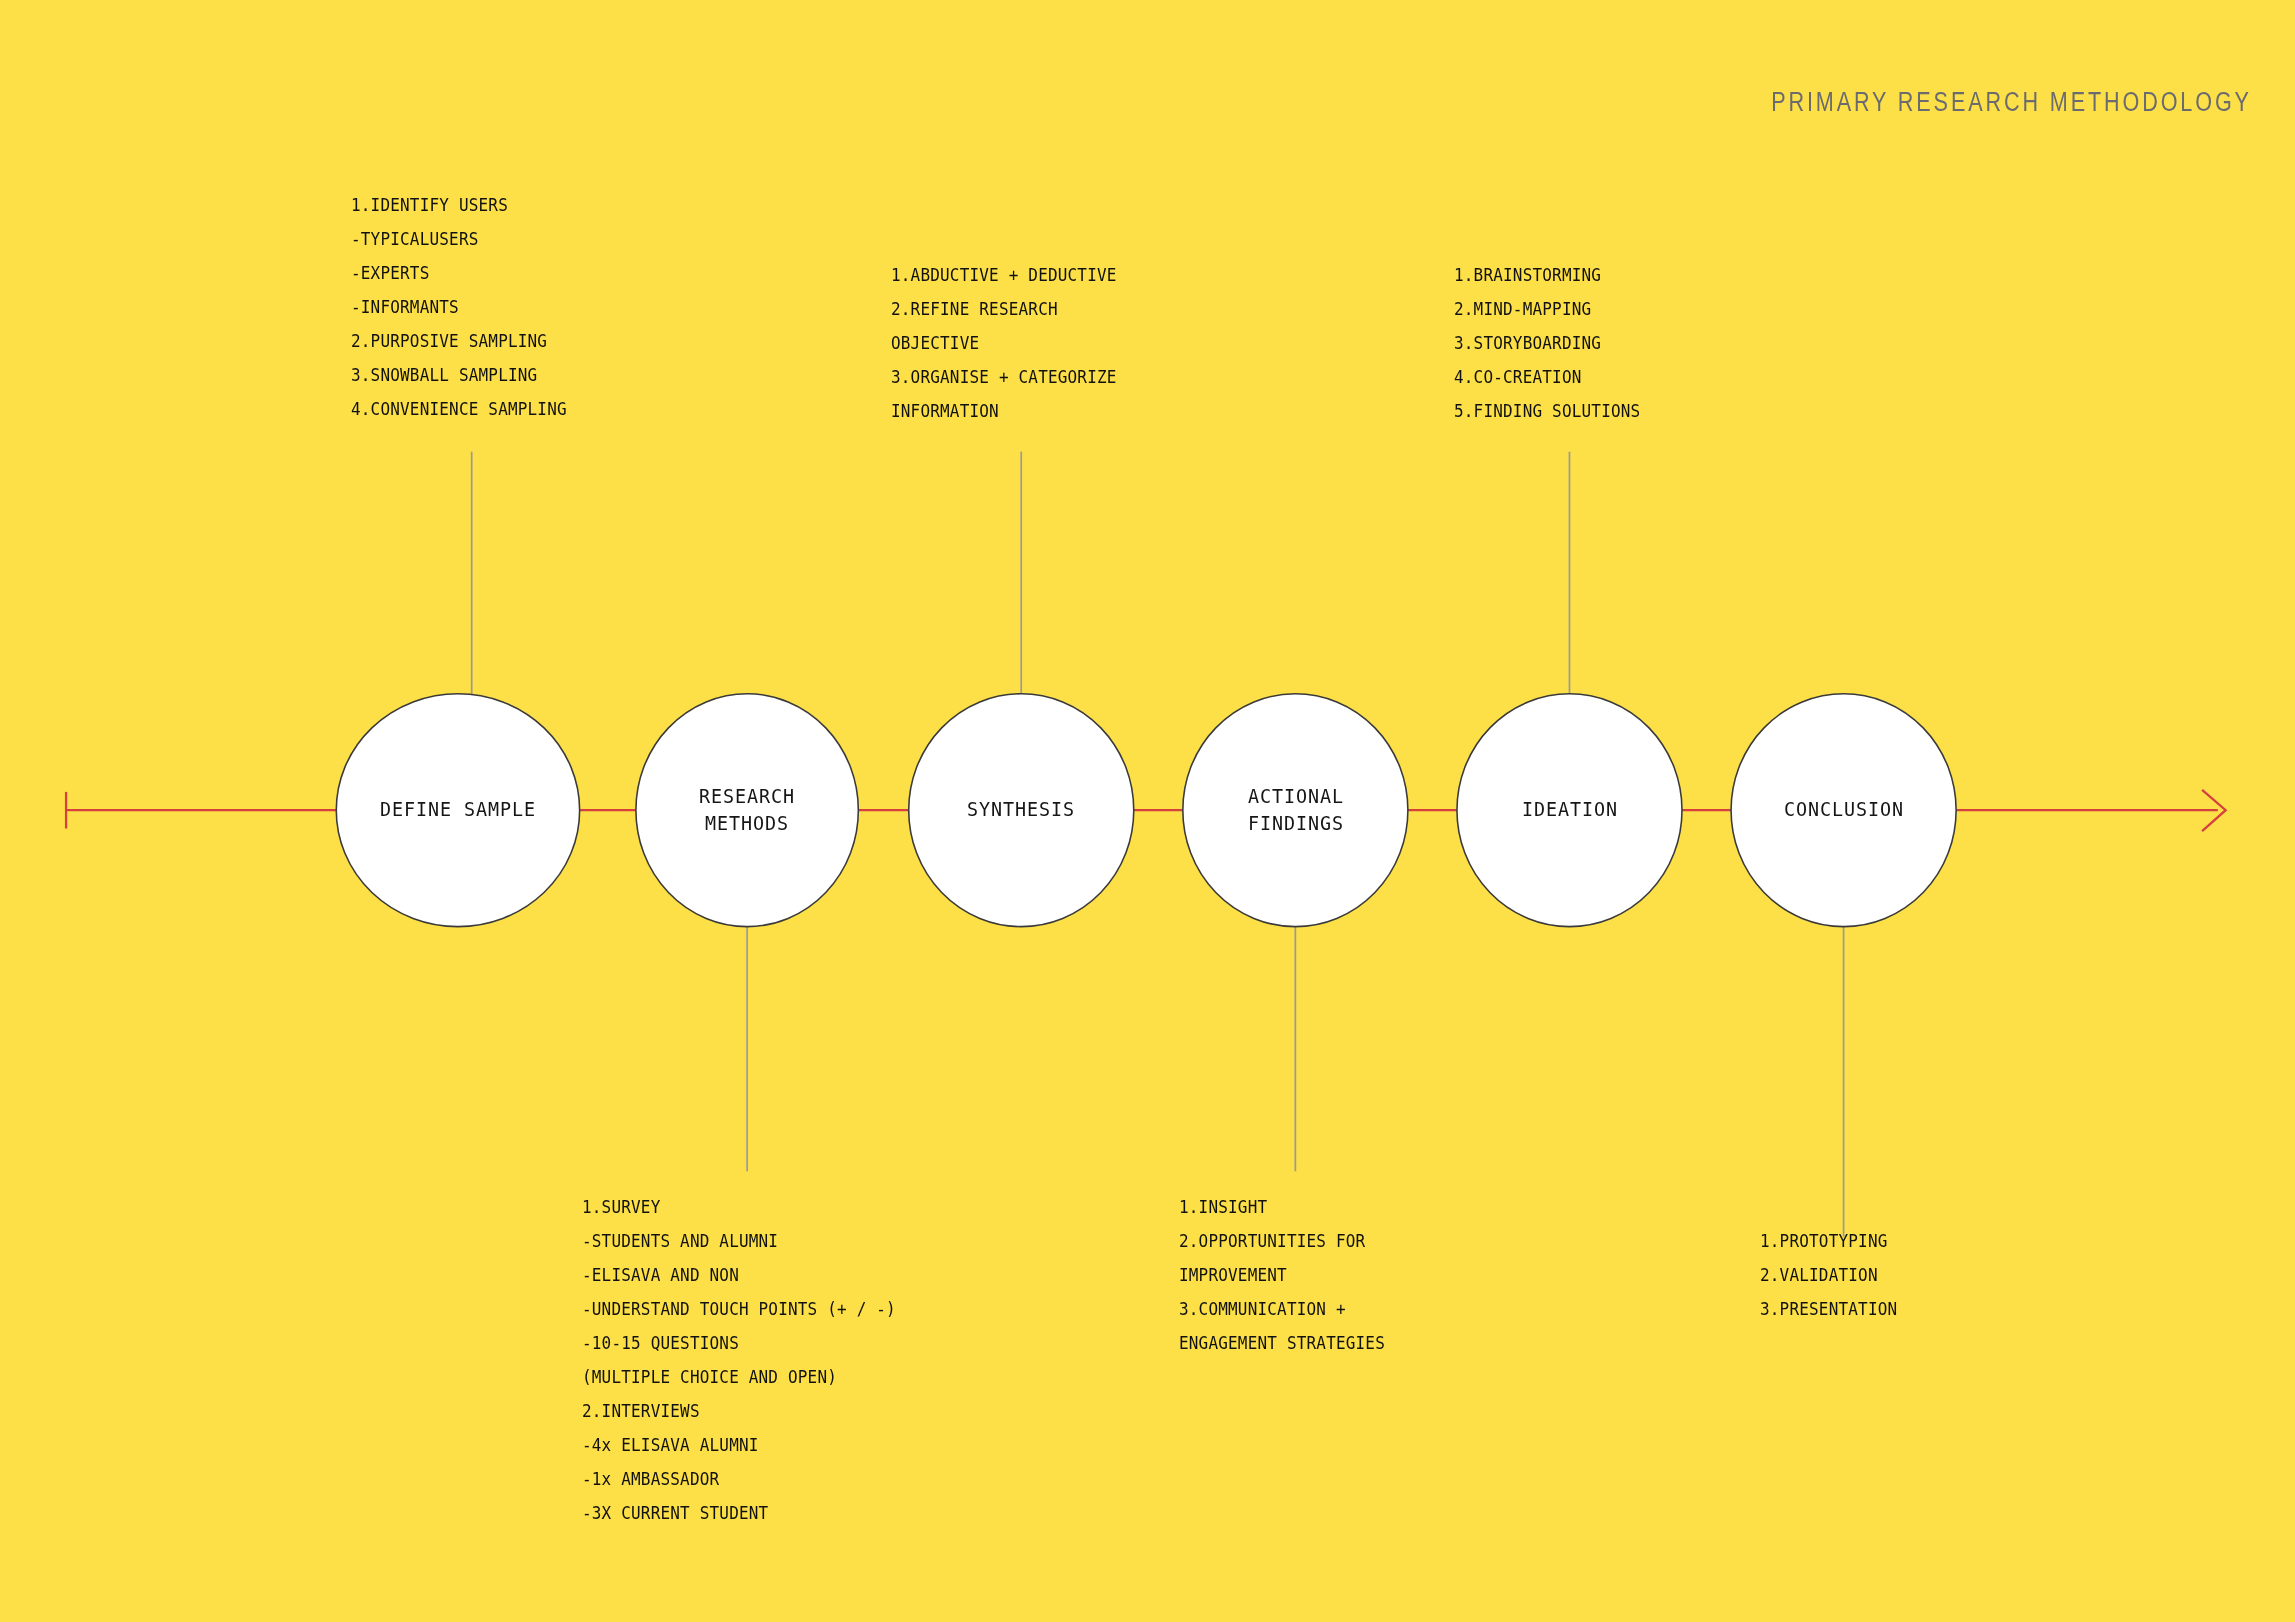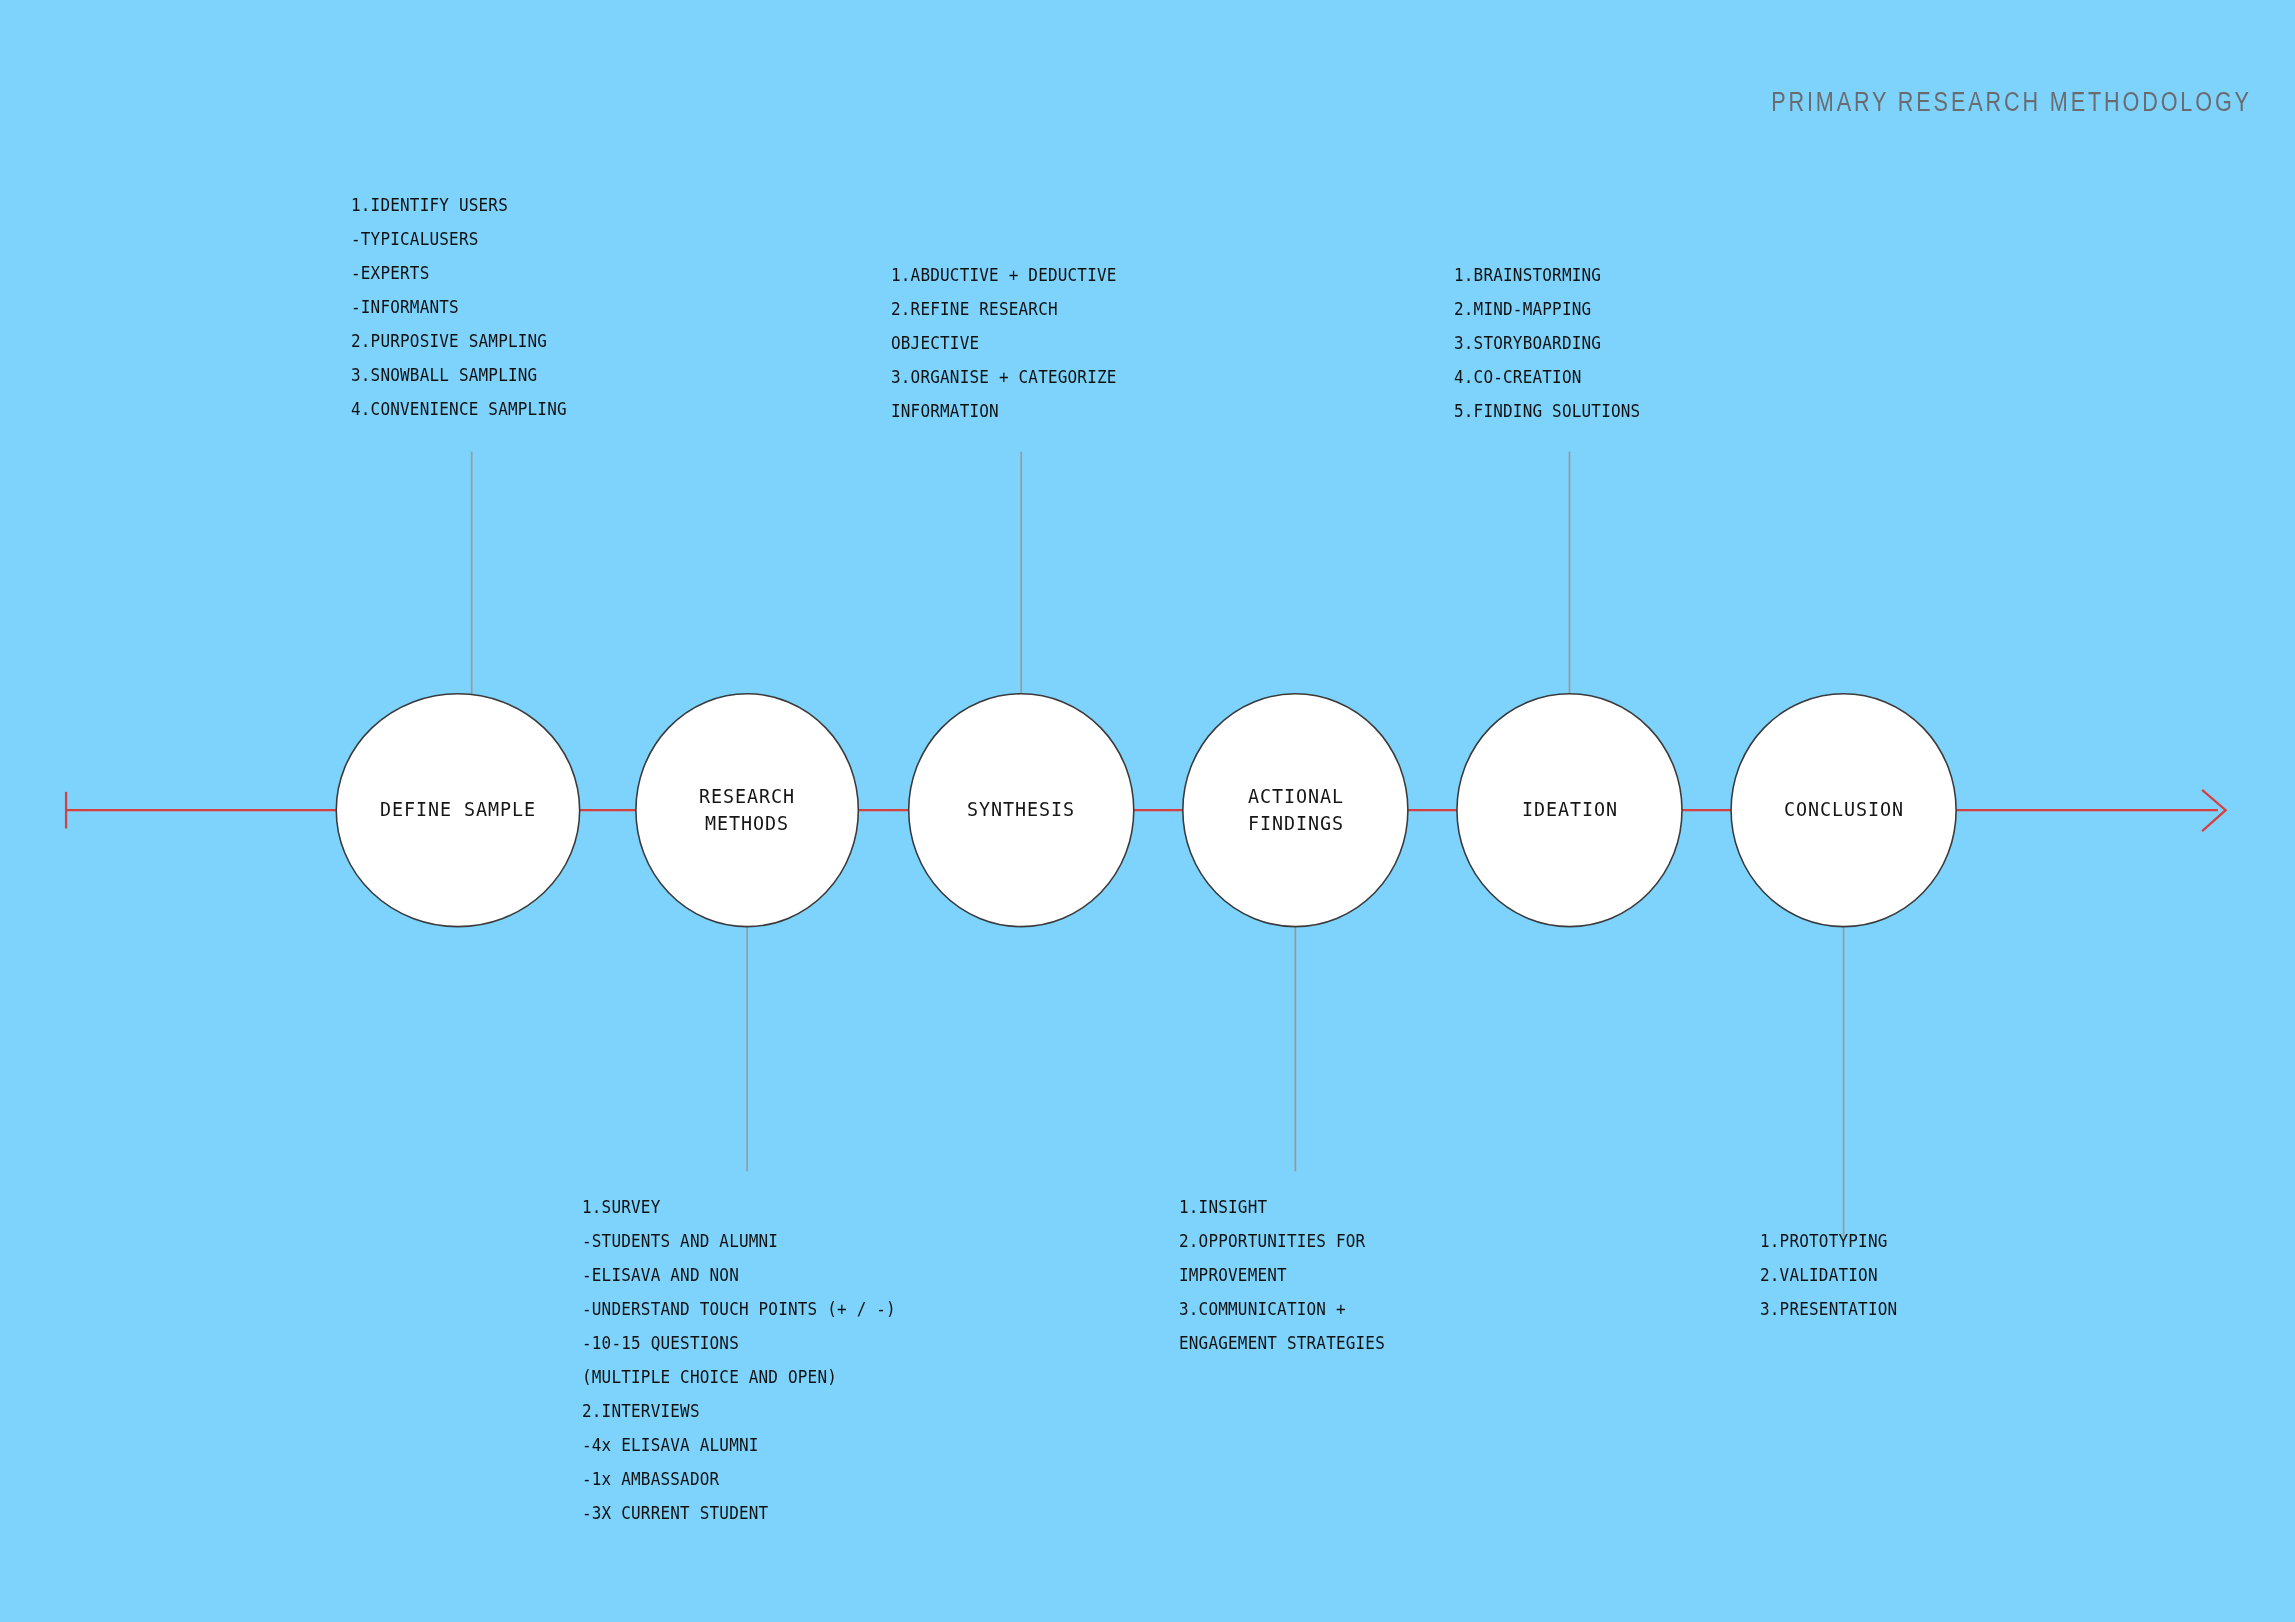--- a/index.html
+++ b/index.html
@@ -4,21 +4,21 @@
 <style>
   html, body {
     margin: 0;
     padding: 0;
     background: #ffffff;
   }
   #page {
     position: relative;
     width: 2295px;
     height: 1623px;
-    background: #7dd3fc;
+    background: #fde047;
     overflow: hidden;
     font-family: "DejaVu Sans Mono", "Liberation Mono", monospace;
   }
   
   #title {
     position: absolute;
     right: 43px;
     top: 87px;
     font-family: "Liberation Sans", sans-serif;
     font-size: 27px;

